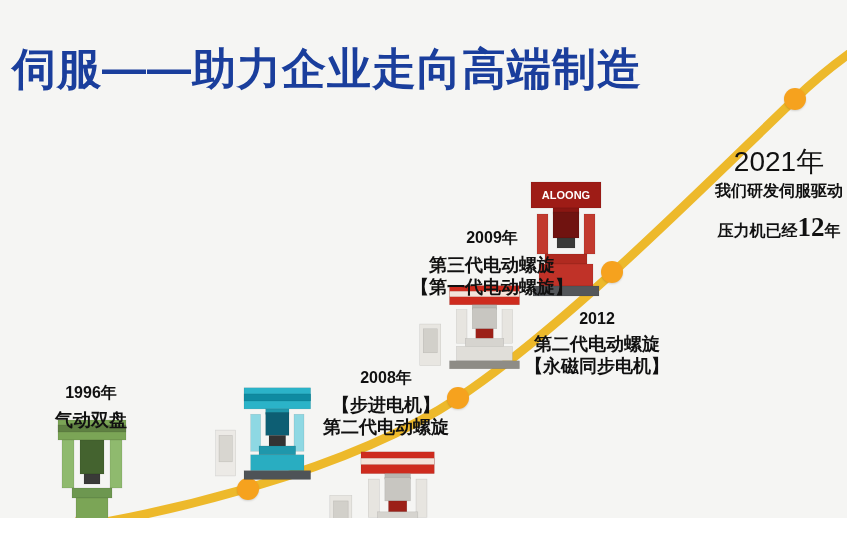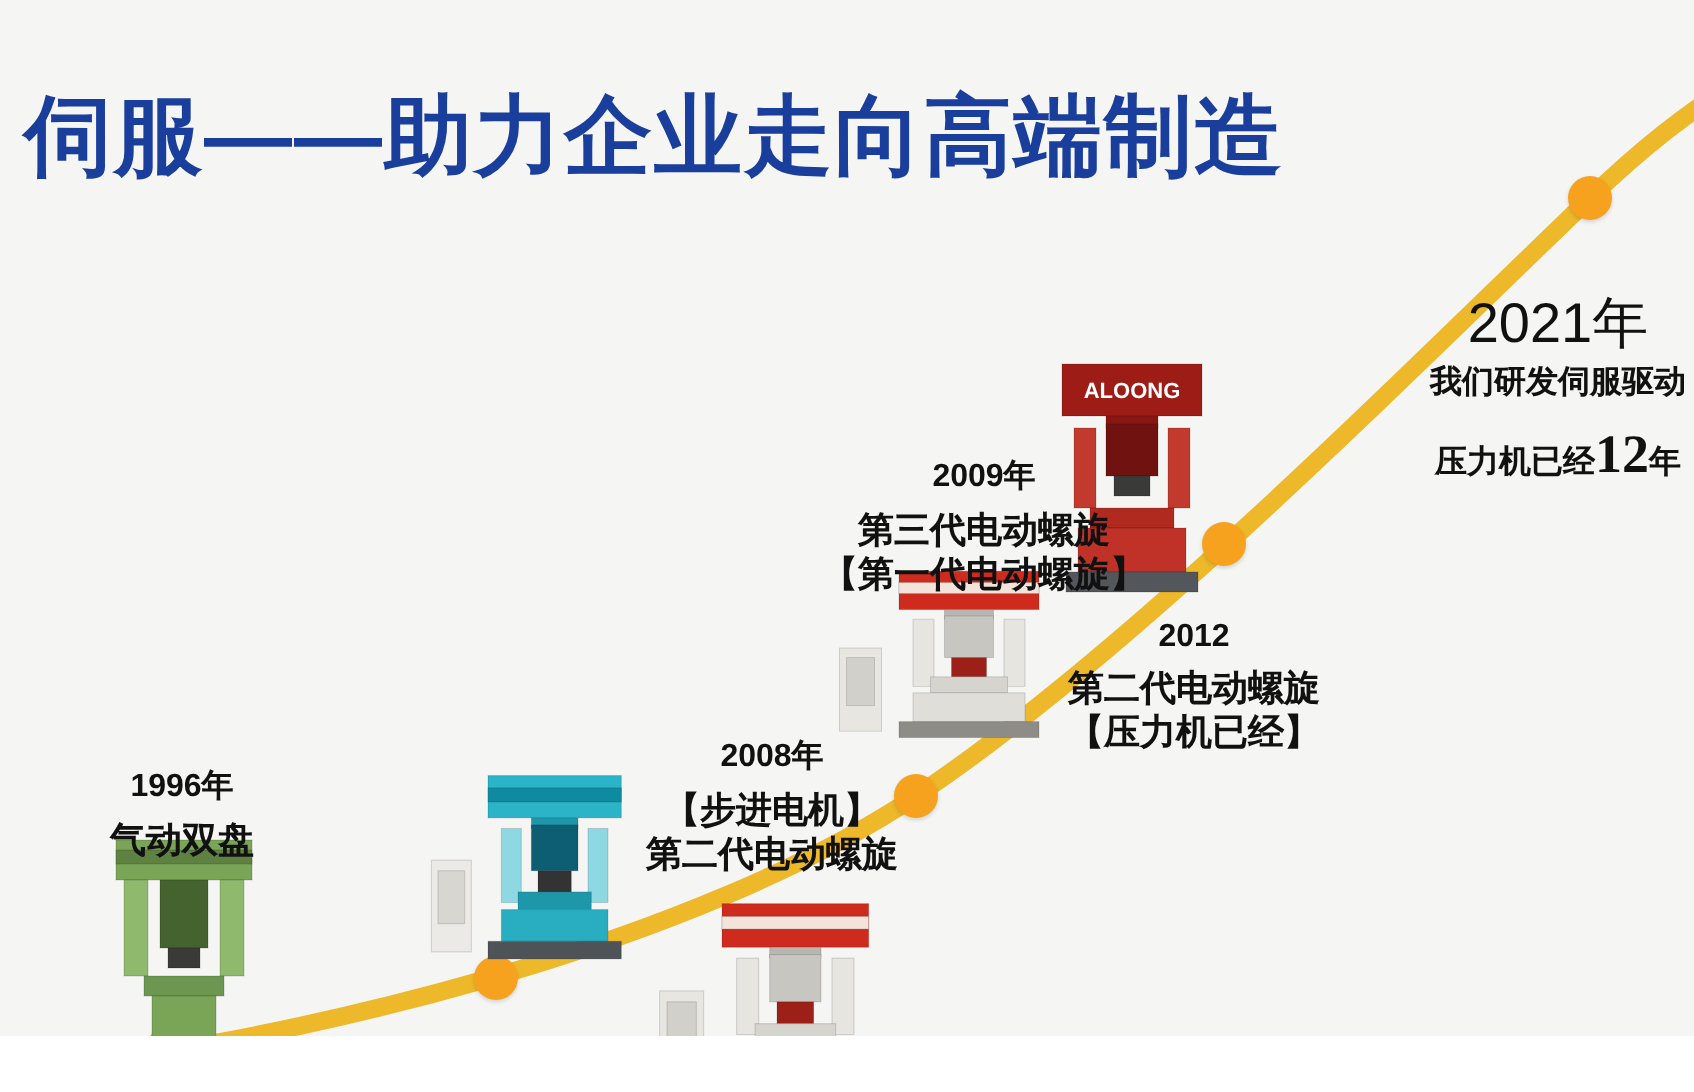--- a/index.html
+++ b/index.html
@@ -190,21 +190,21 @@
 
   <div class="milestone pos-2009">
     <div class="m-year">2009年</div>
     <div class="m-line">第三代电动螺旋</div>
     <div class="m-line">【第一代电动螺旋】</div>
   </div>
 
   <div class="milestone pos-2012">
     <div class="m-year">2012</div>
     <div class="m-line">第二代电动螺旋</div>
-    <div class="m-line">【压力机已经】</div>
+    <div class="m-line">【永磁同步电机】</div>
   </div>
 
   <div class="endpoint">
     <div class="e-year">2021年</div>
     <div class="e-line1">我们研发伺服驱动</div>
     <div class="e-line2"><span>压力机已经</span><span class="e-num">12</span><span>年</span></div>
   </div>
 
 </div>
 

